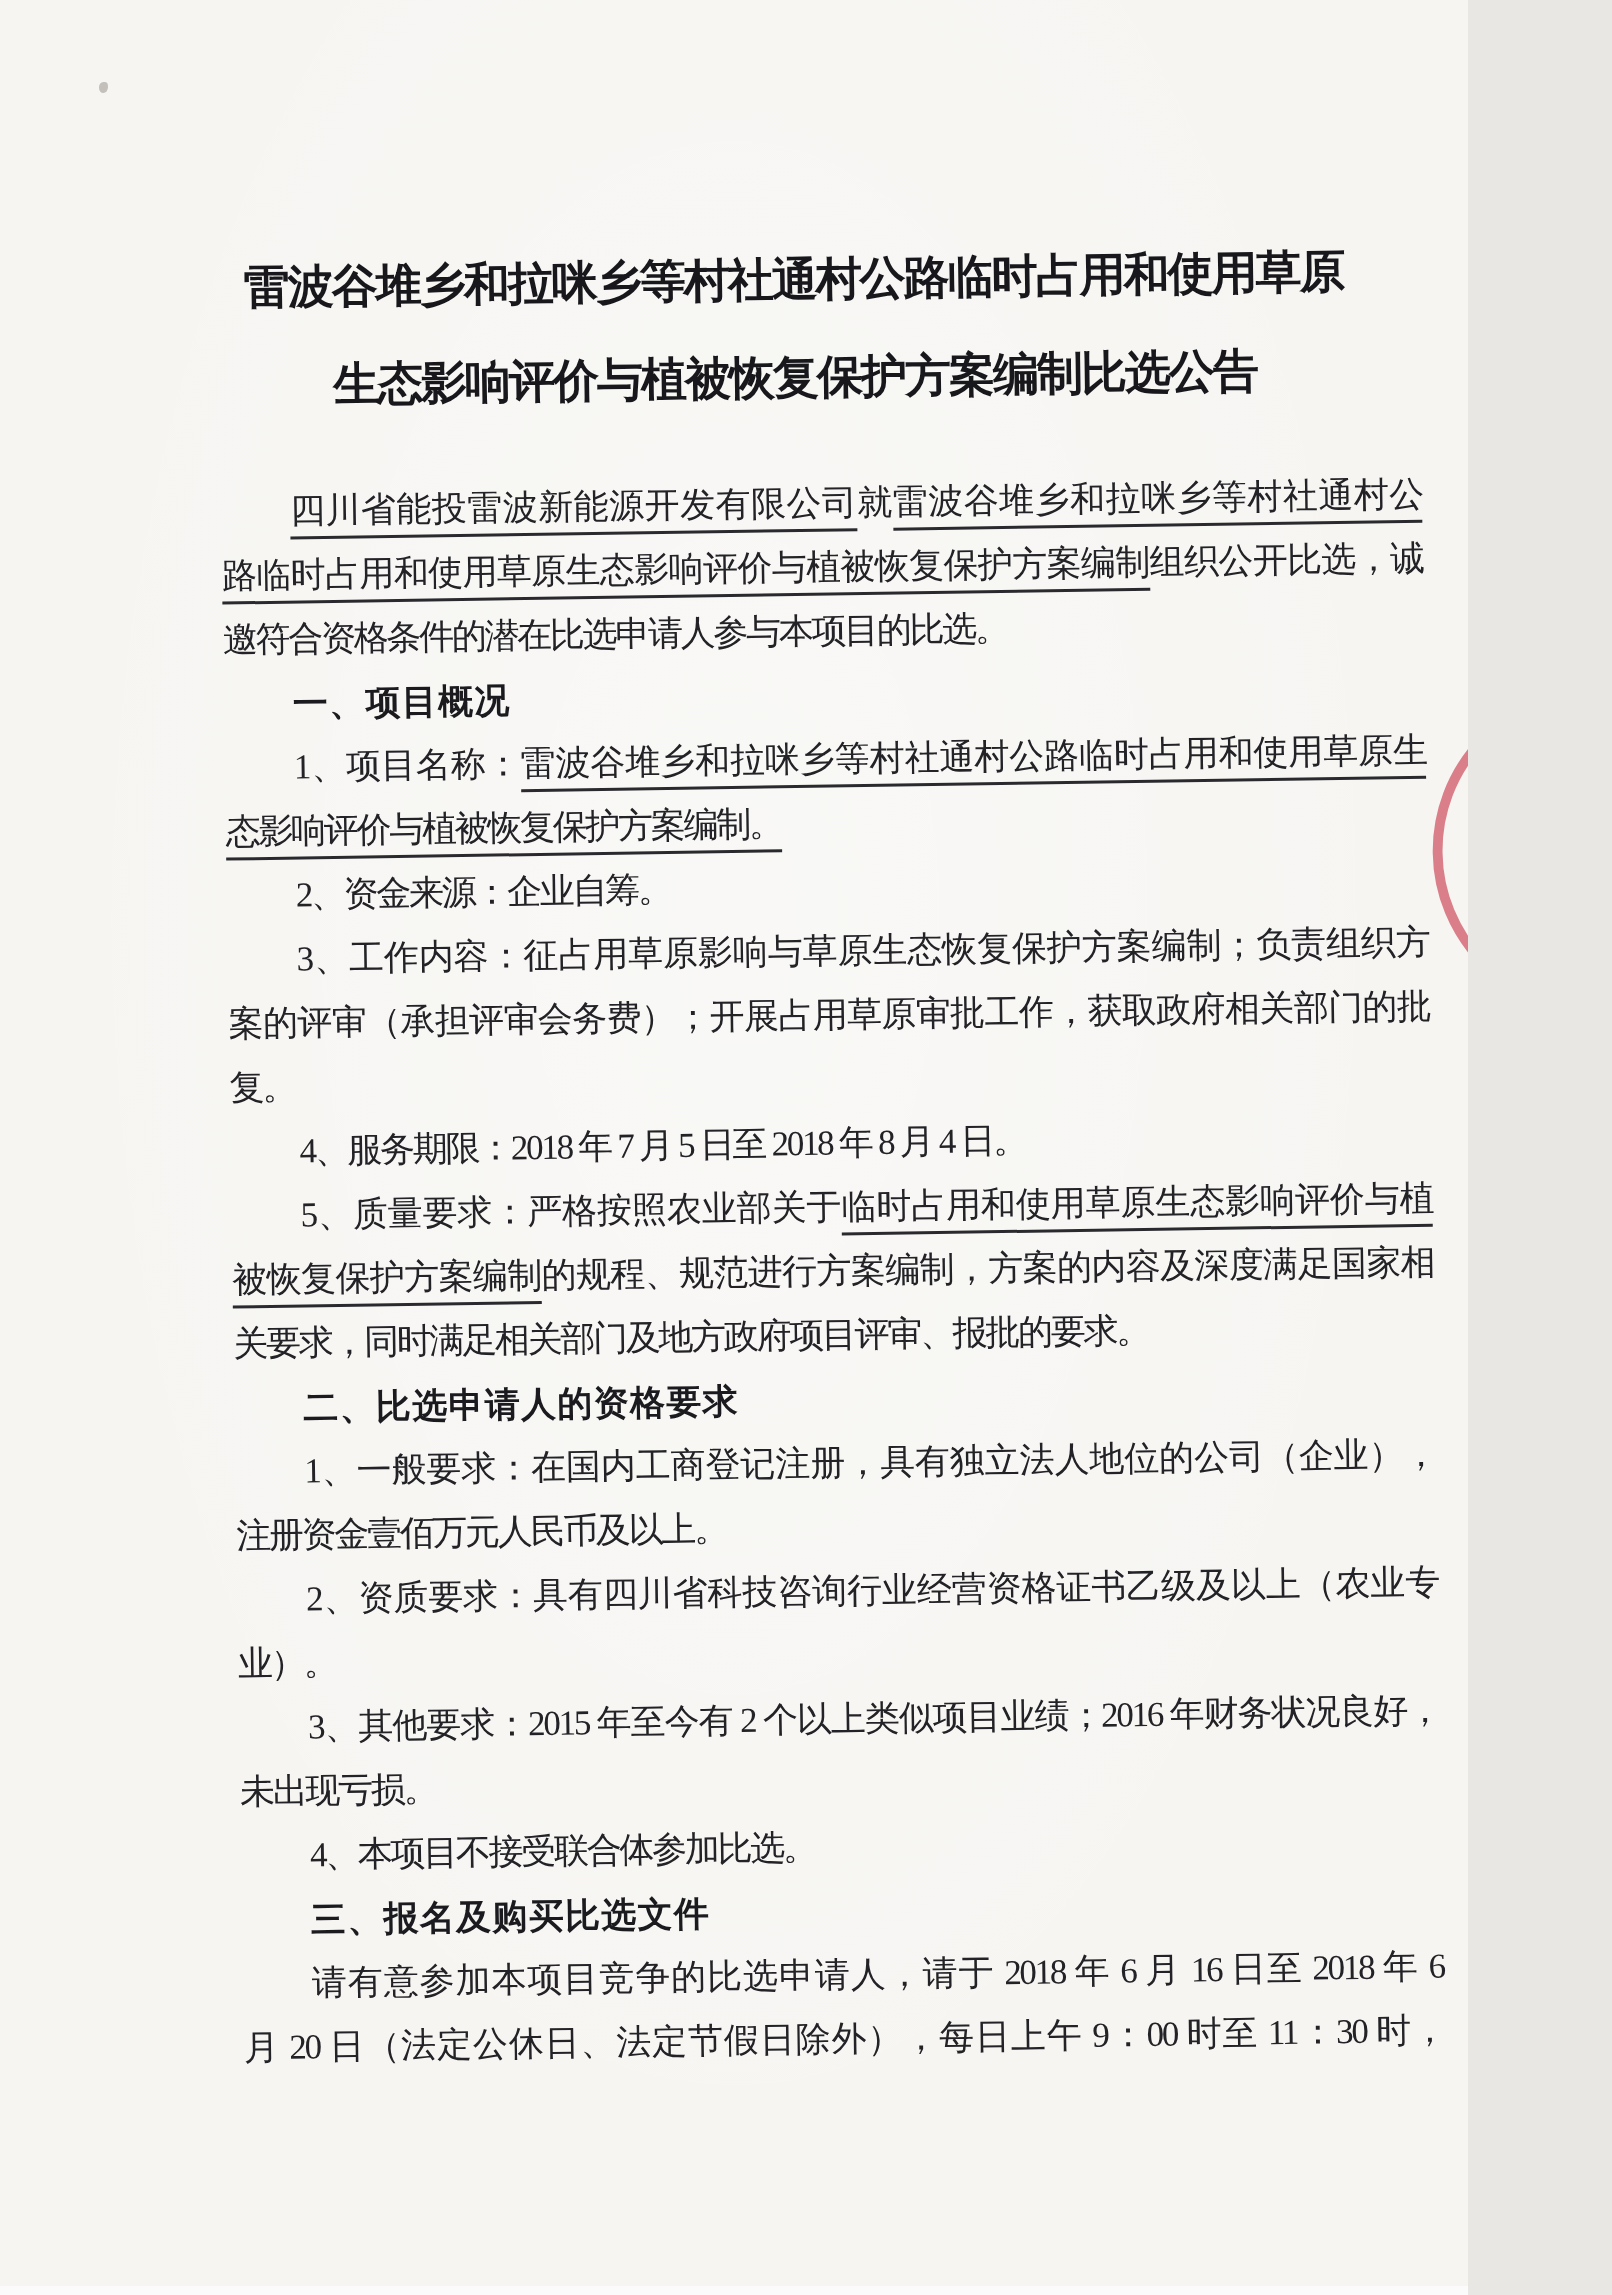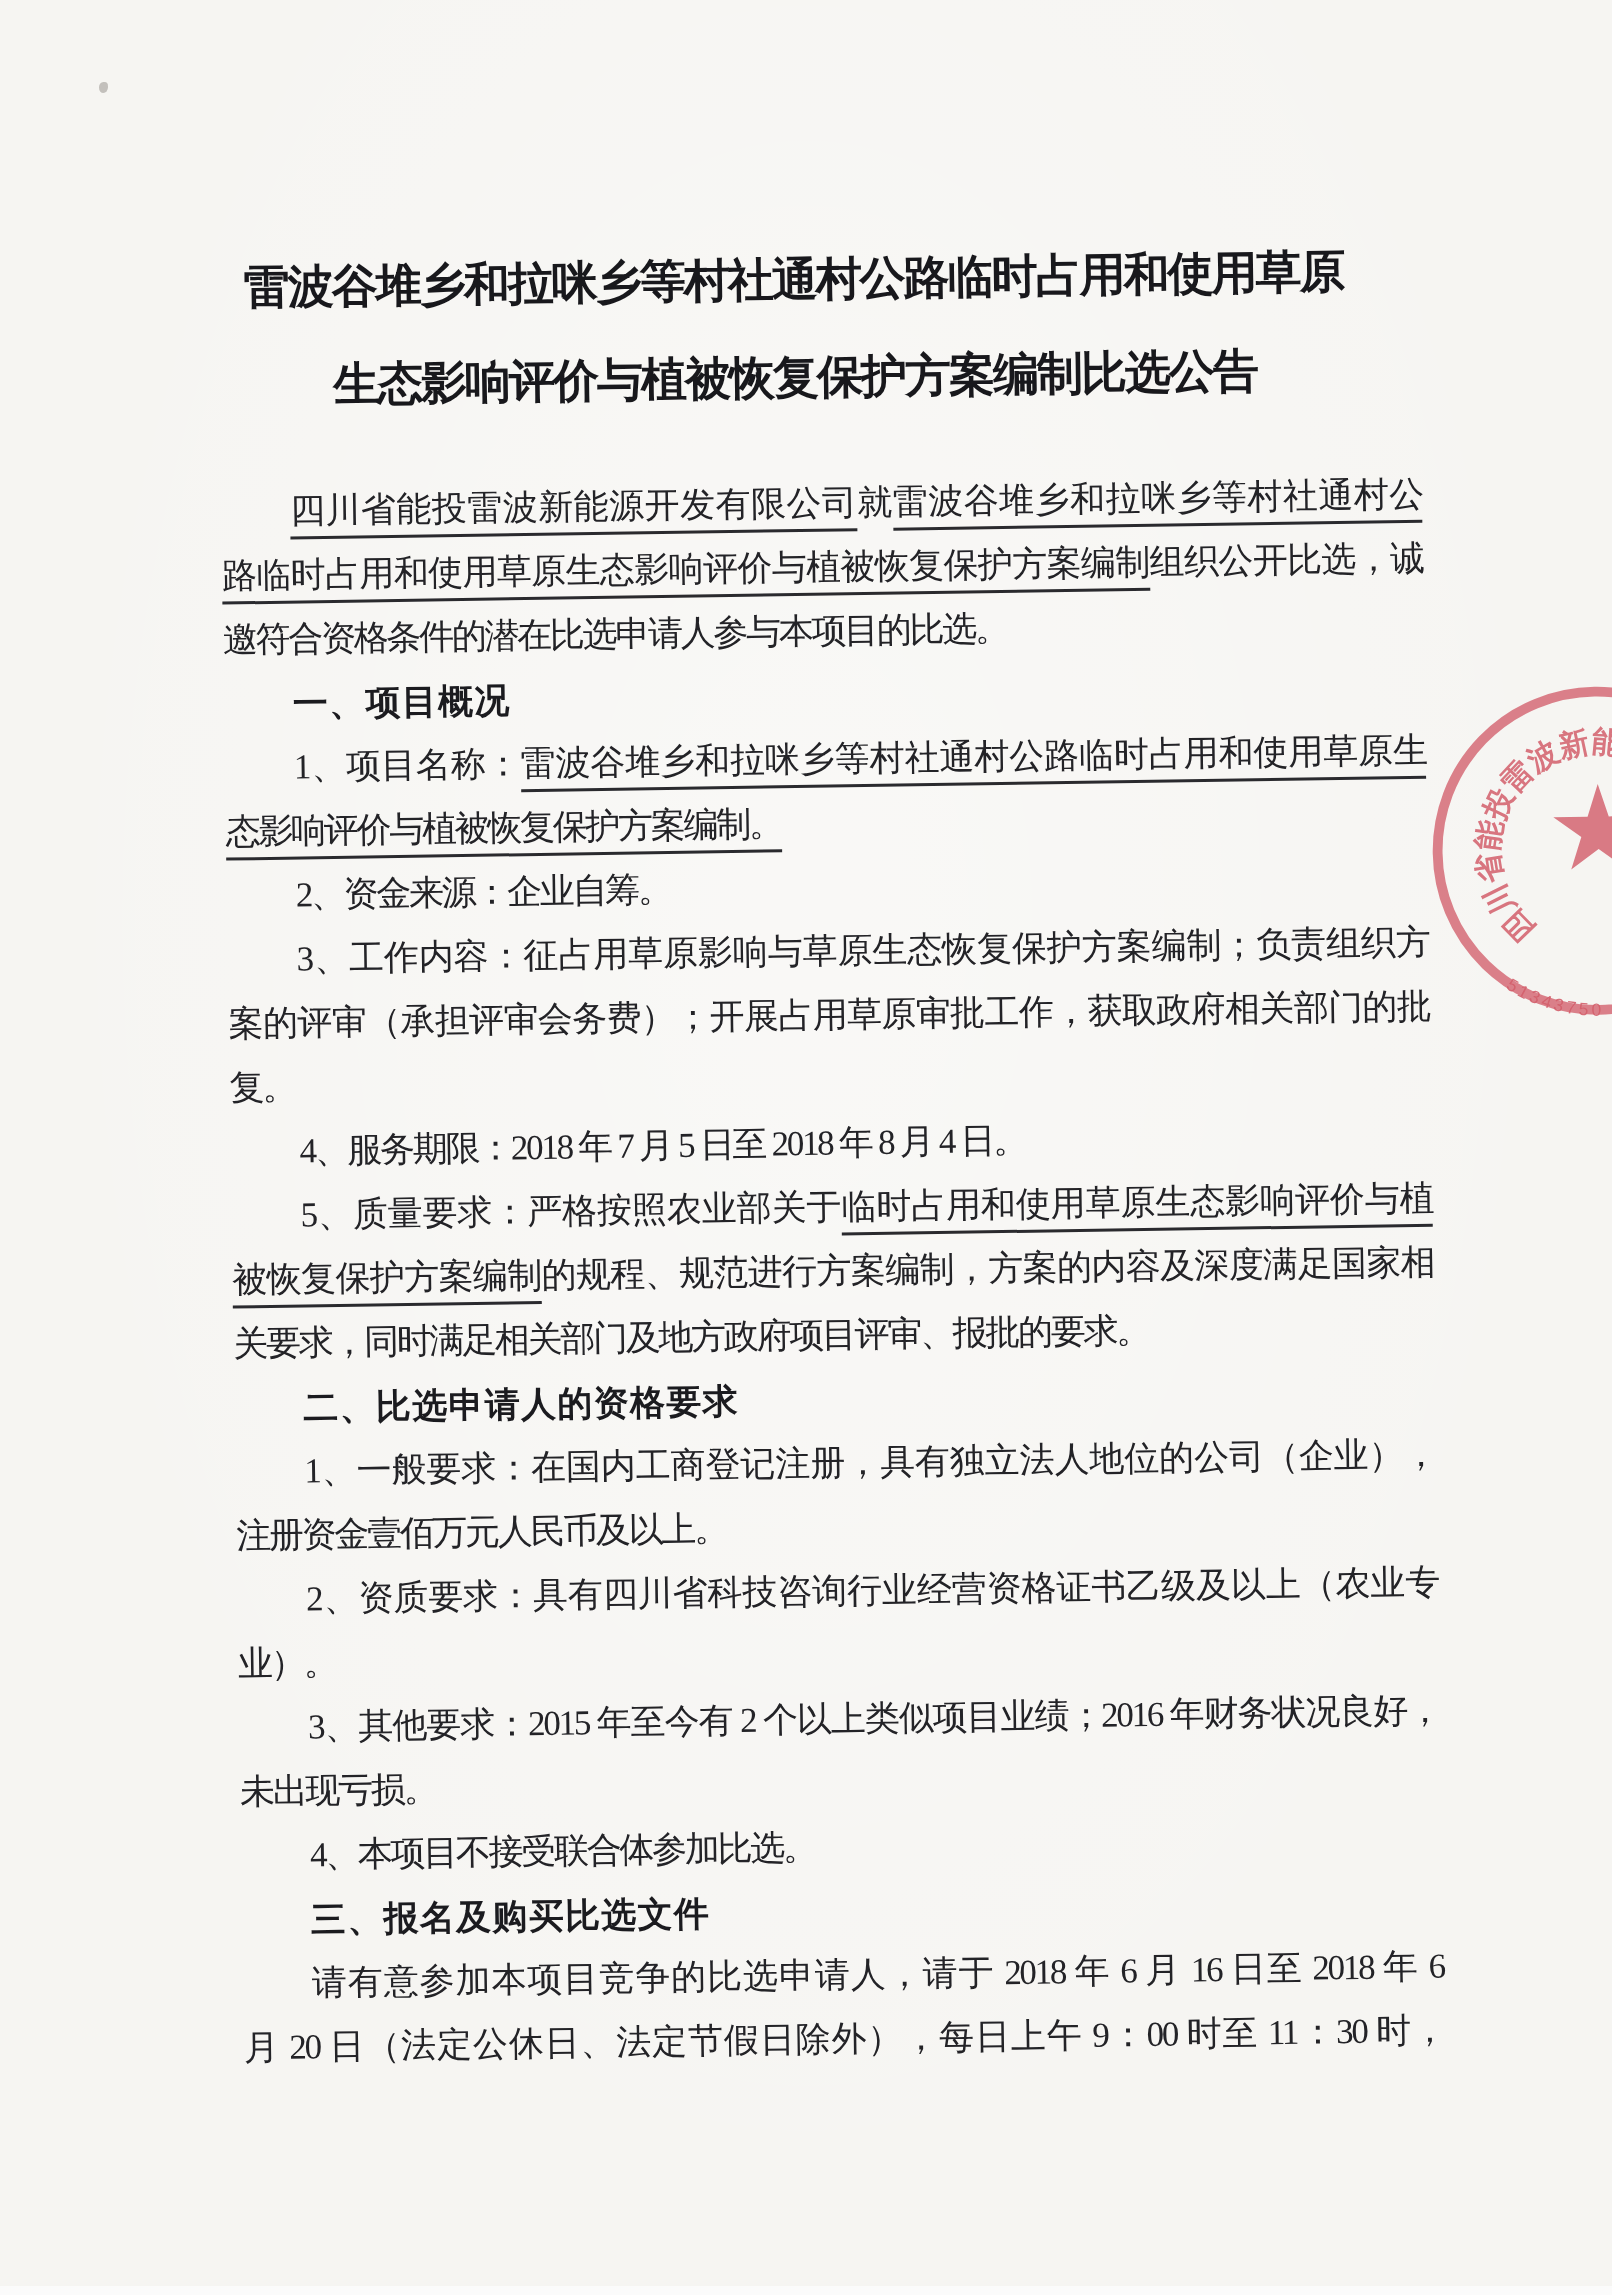--- a/index.html
+++ b/index.html
@@ -8,21 +8,21 @@
     --stamp-red:#d05260;
   }
   html,body{margin:0;padding:0;}
   body{
     width:1612px;height:2295px;
     background:#e8e7e4;
     font-family:"Liberation Serif","DejaVu Serif",serif;
   }
   .page{
     position:relative;
-    width:1612px;height:2295px;
+    width:1468px;height:2295px;
     background:
       radial-gradient(ellipse at 50% 40%, rgba(255,255,255,.35), rgba(0,0,0,0) 70%),
       var(--paper);
     overflow:hidden;
     color:var(--ink);
   }
   .tilt{
     position:absolute;
     inset:0;
     transform:rotate(-0.85deg);

